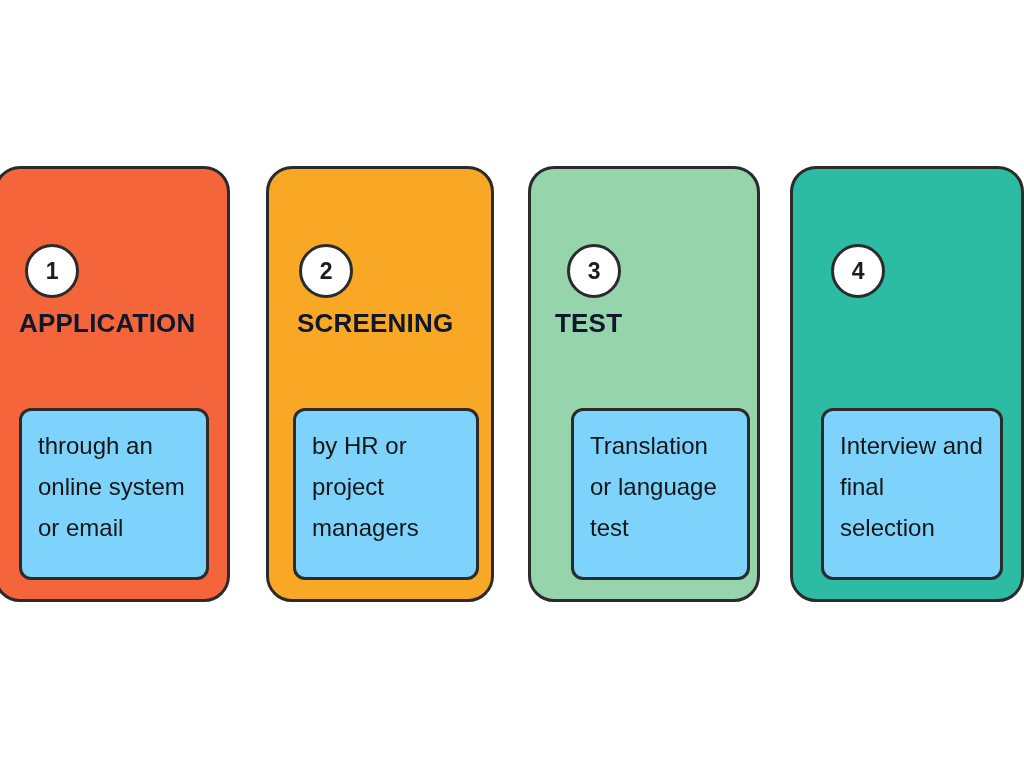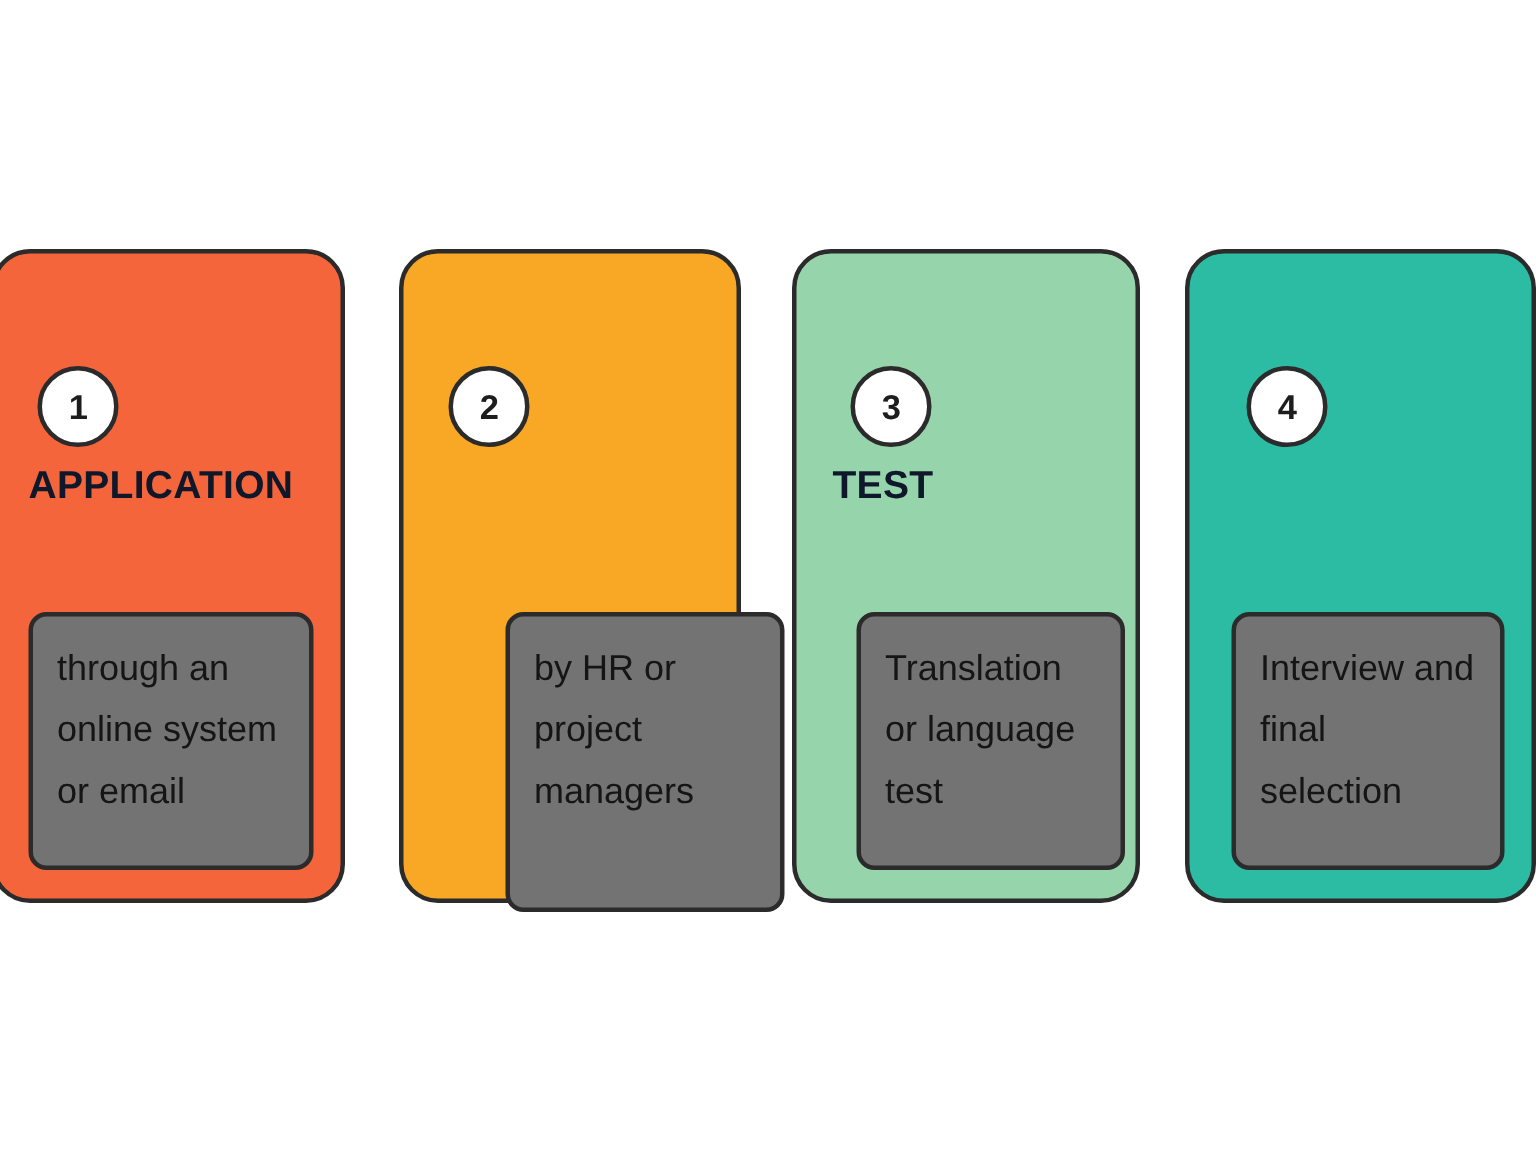--- a/index.html
+++ b/index.html
@@ -68,38 +68,38 @@
     color: #0f172a;
     letter-spacing: 0.2px;
     white-space: nowrap;
     line-height: 30px;
   }
 
   .note-box {
     position: absolute;
     top: 239px;
     box-sizing: border-box;
-    background: #737373;
+    background: #7dd3fc;
     border: 3px solid #2b2b2b;
     border-radius: 12px;
     padding: 14px 16px 12px 16px;
     font-size: 24px;
     line-height: 41px;
     color: #151515;
     overflow: hidden;
   }
 
   
   .c1 .step-circle { left: 28px; }
   .c1 .step-title  { left: 22px; }
   .c1 .note-box    { left: 22px; width: 190px; height: 172px; }
 
   .c2 .step-circle { left: 30px; }
   .c2 .step-title  { left: 28px; }
-  .c2 .note-box    { left: 24px; width: 186px; height: 200px; margin-left: 44px; }
+  .c2 .note-box    { left: 24px; width: 186px; height: 172px; }
 
   .c3 .step-circle { left: 36px; }
   .c3 .step-title  { left: 24px; }
   .c3 .note-box    { left: 40px; width: 179px; height: 172px; }
 
   .c4 .step-circle { left: 38px; }
   .c4 .step-title  { left: 38px; }
   .c4 .note-box    { left: 28px; width: 182px; height: 172px; }
 </style>
 </head>
@@ -115,20 +115,21 @@
       <div class="step-title">APPLICATION</div>
       <div class="note-box">through an online system or email</div>
     </div>
   </div>
 
   <div class="card c2" style="background: rgb(248, 168, 37);">
     <div class="card-inner">
       <div class="step-circle">
         <span>2</span>
       </div>
+      <div class="step-title">SCREENING</div>
       <div class="note-box">by HR or project managers</div>
     </div>
   </div>
 
   <div class="card c3" style="background: rgb(150, 212, 172);">
     <div class="card-inner">
       <div class="step-circle">
         <span>3</span>
       </div>
       <div class="step-title">TEST</div>

